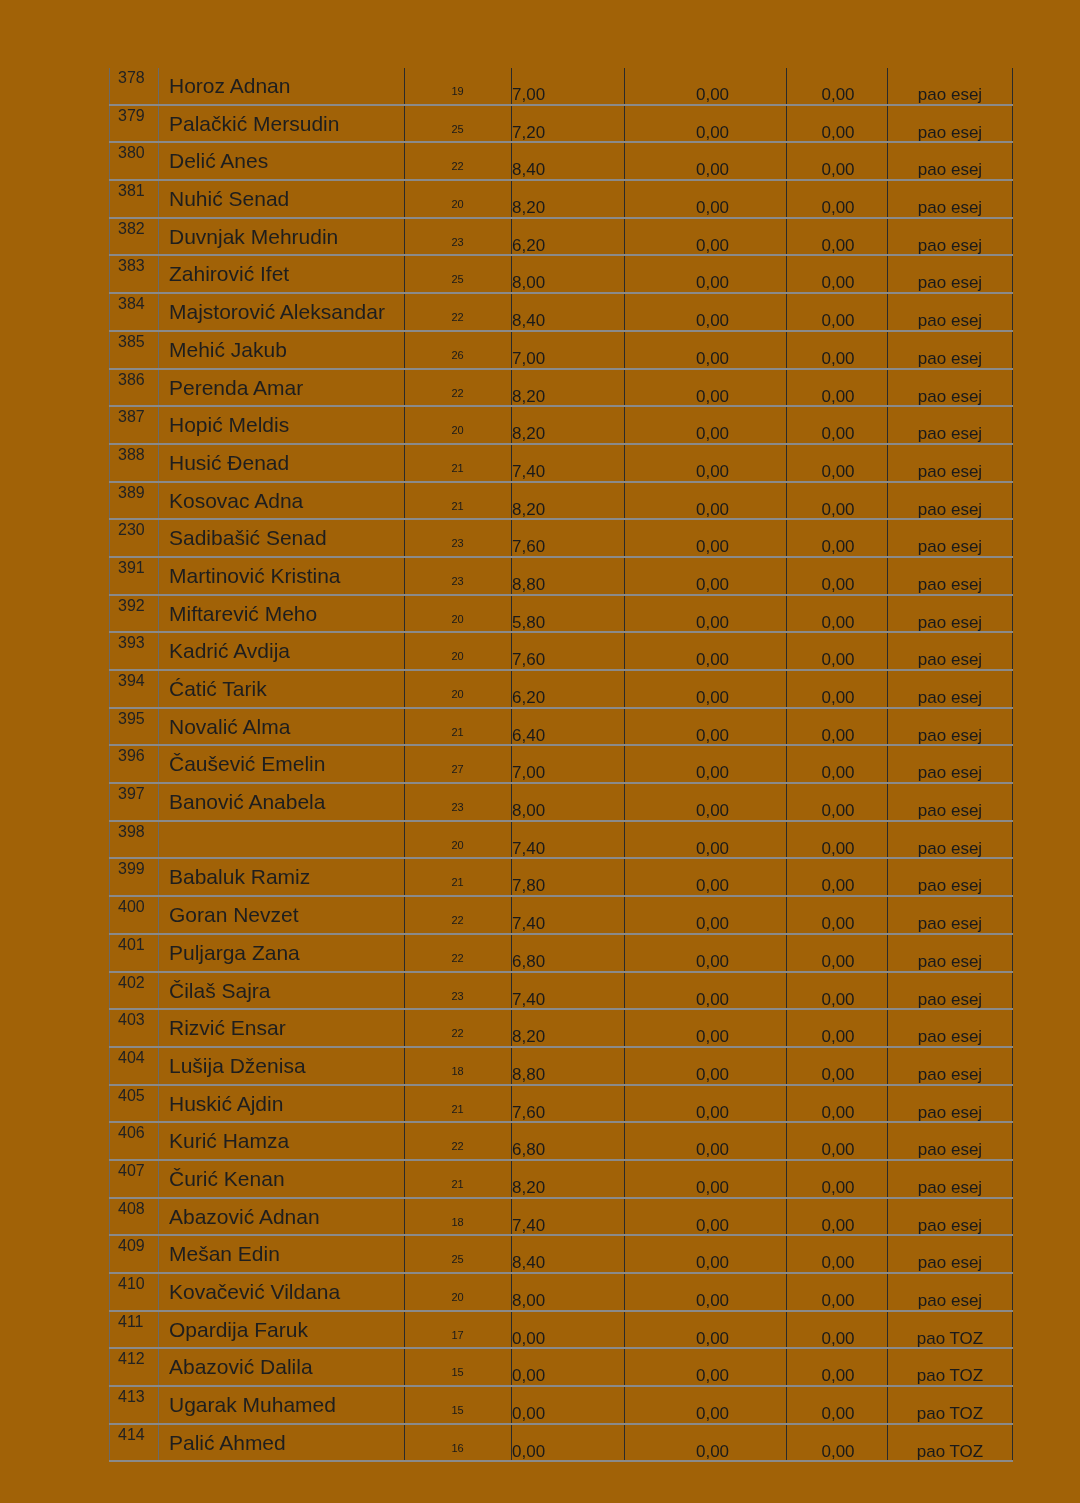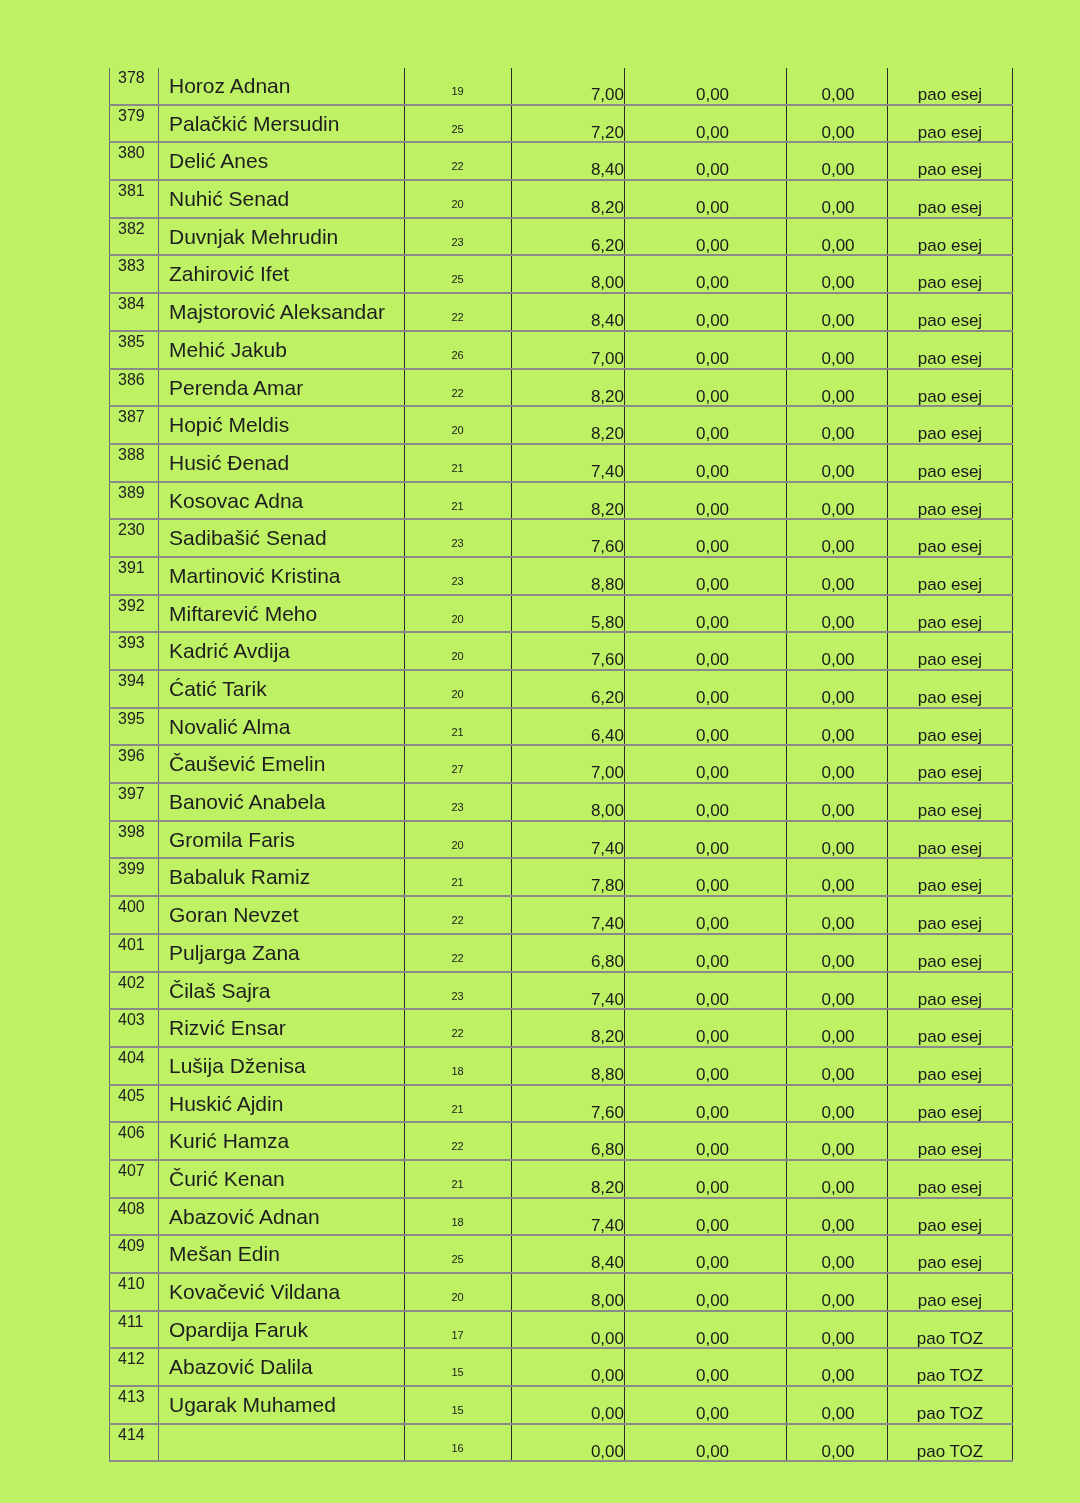--- a/index.html
+++ b/index.html
@@ -14,21 +14,21 @@
       overflow: hidden;
       font-family: "Liberation Sans", sans-serif;
       color: #1a1a1a;
     }
     .page {
       position: absolute;
       left: 0;
       top: 0;
       width: 1080px;
       height: 1503px;
-      background: #bef264;
+      background: #a16207;
     }
     .grid {
       position: absolute;
       left: 109px;
       top: 68px;
       width: 904px;
     }
     .row {
       position: relative;
       height: 37.7px;
@@ -67,21 +67,21 @@
       font-size: 11px;
       text-align: center;
       padding-top: 17px;
       padding-right: 1px;
     }
     .c-g1 {
       left: 402px;
       width: 113px;
       border-left: 1px solid #2a2a2a;
       font-size: 17px;
-      text-align: right;
+      text-align: left;
       padding-top: 17px;
     }
     .c-g2 {
       left: 515px;
       width: 162px;
       border-left: 1px solid #2a2a2a;
       font-size: 17px;
       text-align: center;
       padding-top: 17px;
       padding-left: 14px;
@@ -305,21 +305,20 @@
     <div class="cell c-name">Banović Anabela</div>
     <div class="cell c-age">23</div>
     <div class="cell c-g1">8,00</div>
     <div class="cell c-g2">0,00</div>
     <div class="cell c-g3">0,00</div>
     <div class="cell c-status">pao esej</div>
   </div>
 
   <div class="row">
     <div class="cell c-num">398</div>
-    <div class="cell c-name">Gromila Faris</div>
     <div class="cell c-age">20</div>
     <div class="cell c-g1">7,40</div>
     <div class="cell c-g2">0,00</div>
     <div class="cell c-g3">0,00</div>
     <div class="cell c-status">pao esej</div>
   </div>
 
   <div class="row">
     <div class="cell c-num">399</div>
     <div class="cell c-name">Babaluk Ramiz</div>
@@ -465,20 +464,21 @@
     <div class="cell c-name">Ugarak Muhamed</div>
     <div class="cell c-age">15</div>
     <div class="cell c-g1">0,00</div>
     <div class="cell c-g2">0,00</div>
     <div class="cell c-g3">0,00</div>
     <div class="cell c-status">pao TOZ</div>
   </div>
 
   <div class="row">
     <div class="cell c-num">414</div>
+    <div class="cell c-name">Palić Ahmed</div>
     <div class="cell c-age">16</div>
     <div class="cell c-g1">0,00</div>
     <div class="cell c-g2">0,00</div>
     <div class="cell c-g3">0,00</div>
     <div class="cell c-status">pao TOZ</div>
   </div>
 </div>
 </div>
 
 </body></html>

